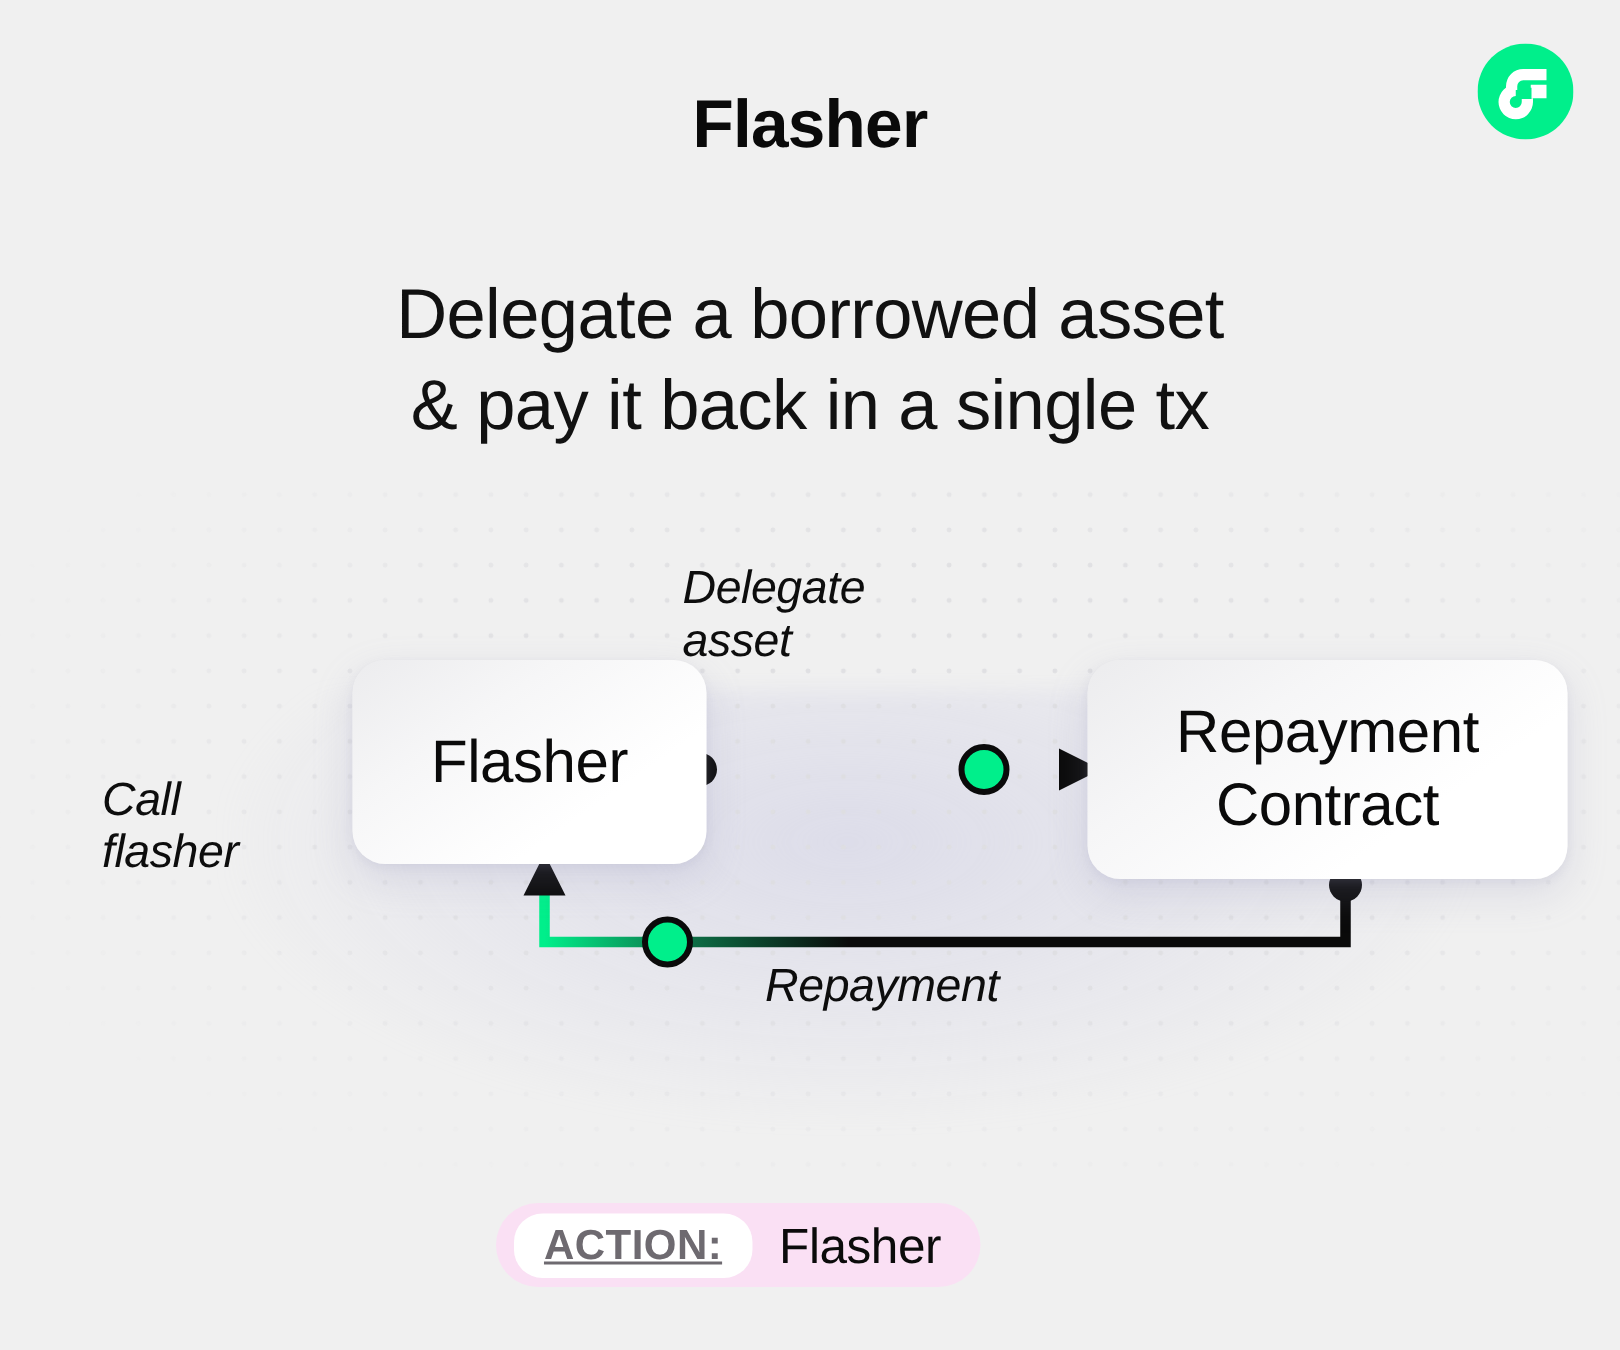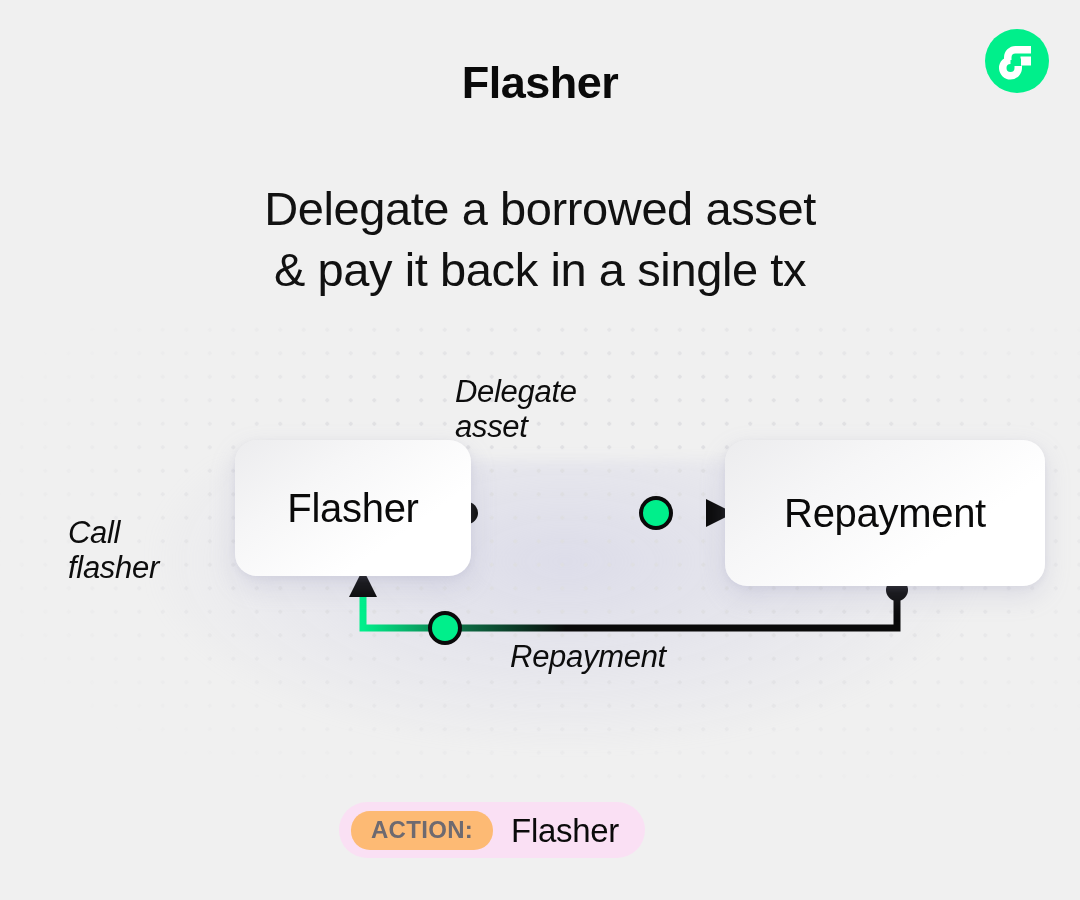--- a/index.html
+++ b/index.html
@@ -170,28 +170,29 @@
     top: 802px;
     height: 56px;
     display: flex;
     align-items: center;
     background: #fae0f4;
     border-radius: 28px;
     padding: 0 26px 0 12px;
     gap: 18px;
   }
   #action-tag {
-    background: #fdba74;
+    background: #ffffff;
     color: #6e6a70;
-    font-size: 24px;
+    font-size: 28px;
     font-weight: bold;
     letter-spacing: 0.3px;
     border-radius: 19px;
     padding: 7px 20px 8px 20px;
     line-height: 1;
+    text-decoration: underline;
   }
   #action-value {
     font-size: 33px;
     color: #0b0b0b;
     letter-spacing: -0.3px;
     line-height: 1;
   }
 </style>
 </head>
 <body>
@@ -253,20 +254,21 @@
 
     <div class="node" id="node-flasher">
       <span class="node-label">
         <span class="line">Flasher</span>
       </span>
     </div>
 
     <div class="node" id="node-receiver">
       <span class="node-label">
         <span class="line">Repayment</span>
+        <span class="line">Contract</span>
       </span>
     </div>
 
     <div class="edge-label" id="label-call">
       <span class="line">Call</span>
       <span class="line">flasher</span>
     </div>
 
     <div class="edge-label" id="label-delegate">
       <span class="line">Delegate</span>

